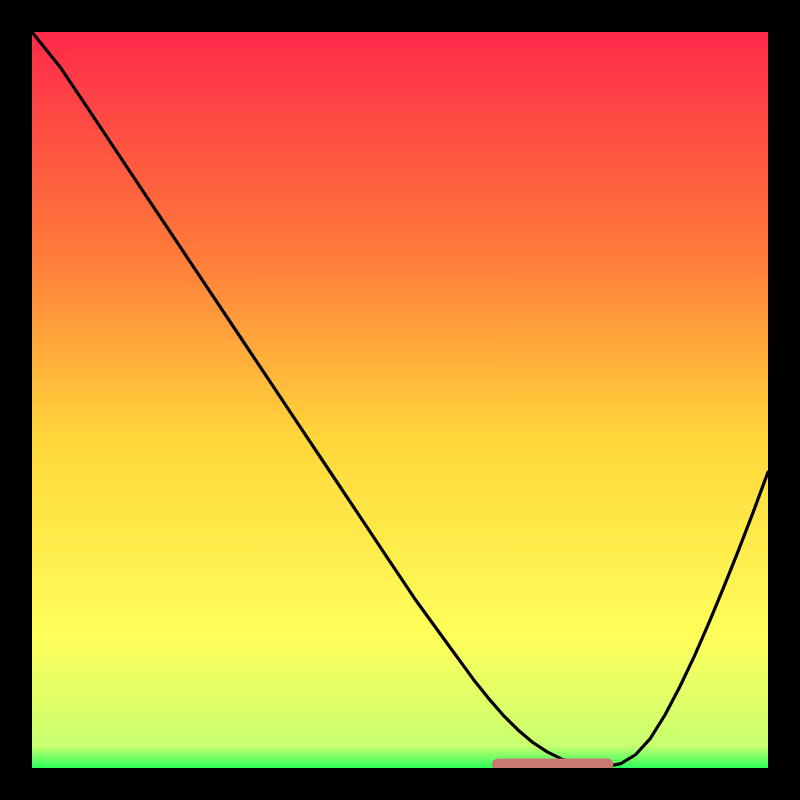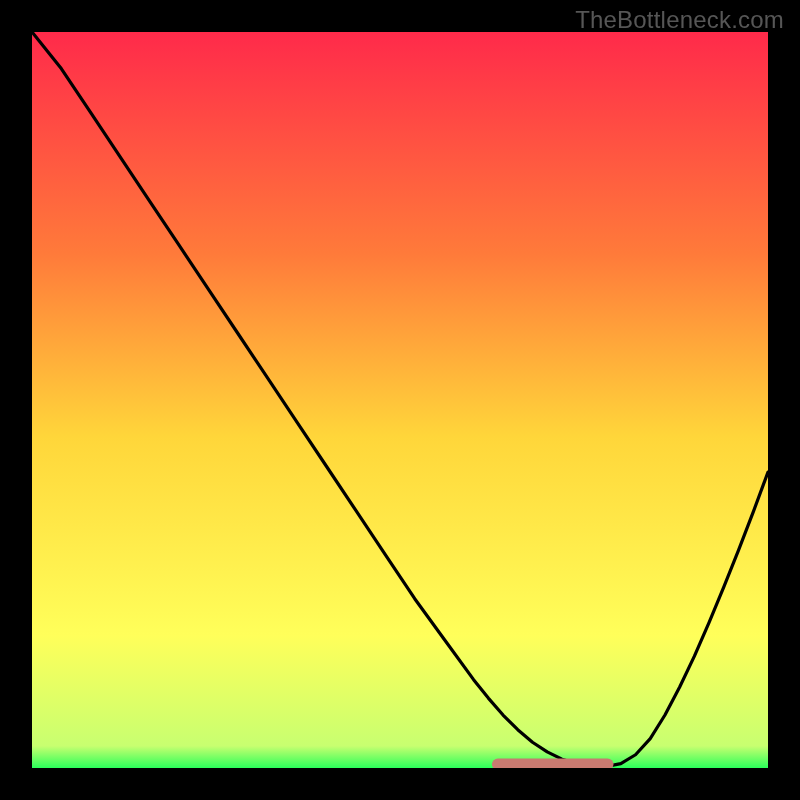--- a/index.html
+++ b/index.html
@@ -25,21 +25,20 @@
     left: 32px;
     top: 32px;
     width: 736px;
     height: 736px;
   }
   .plot svg { display: block; }
 </style>
 </head>
 <body>
 <div class="container">
-  <div class="watermark">TheBottleneck.com</div>
   <div class="plot">
     <svg id="chart-svg" width="736" height="736" viewBox="0 0 736 736">
         <defs>
           <linearGradient id="bg" x1="0" y1="0" x2="0" y2="1">
             <stop offset="0%" stop-color="#ff2a4a"></stop>
             <stop offset="30%" stop-color="#ff7a3a"></stop>
             <stop offset="55.00000000000001%" stop-color="#ffd63a"></stop>
             <stop offset="82%" stop-color="#ffff5a"></stop>
             <stop offset="97%" stop-color="#c8ff70"></stop>
             <stop offset="100%" stop-color="#2bff5a"></stop>

